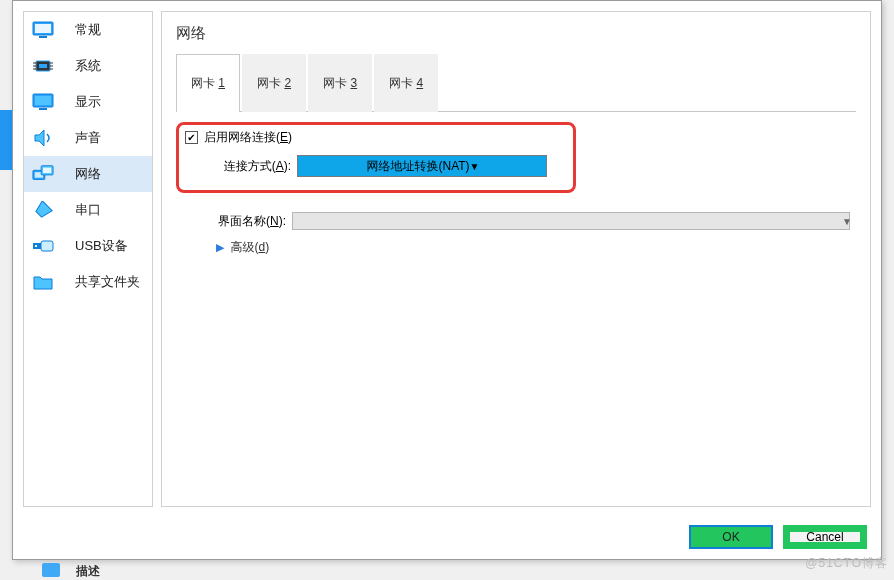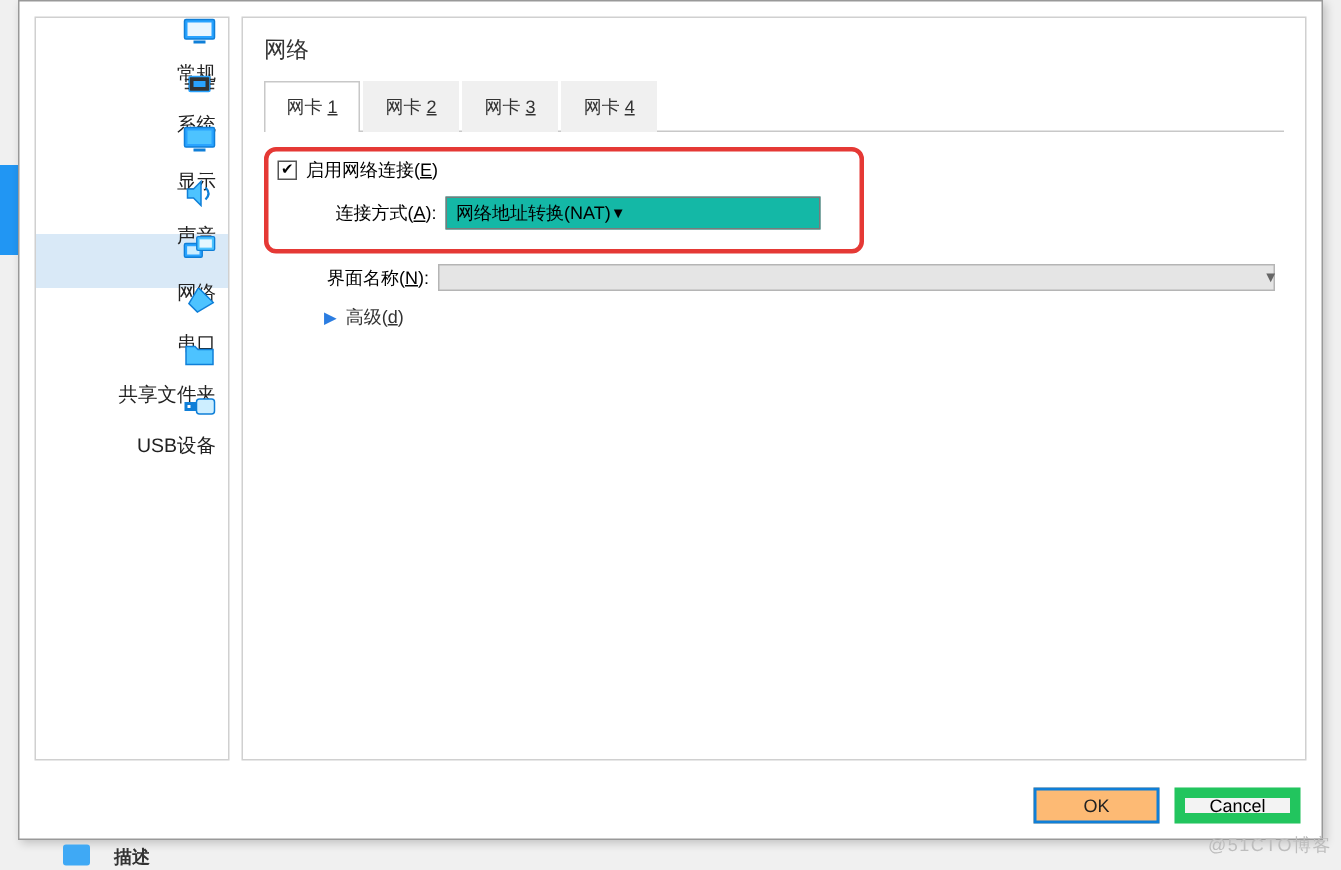--- a/index.html
+++ b/index.html
@@ -8,45 +8,45 @@
     .dialog { position: absolute; left: 12px; top: 0; width: 870px; height: 560px; background: #fff; border: 1px solid #999; box-shadow: 2px 2px 6px rgba(0,0,0,0.2); display: flex; flex-direction: column; }
     .titlebar { height: 30px; display: flex; align-items: center; padding: 0 4px 0 8px; background: #fff; border-bottom: 1px solid #e5e5e5; }
     .app-icon { width: 16px; height: 16px; border-radius: 50%; background: radial-gradient(circle at 40% 40%, #ffe08a, #ffb300 60%, #c77a00); margin-right: 6px; position: relative; }
     .app-icon::before, .app-icon::after { content:""; position:absolute; width:4px; height:4px; border-radius:50%; background:#c77a00; }
     .app-icon::before { left:3px; top:3px; }
     .app-icon::after { right:3px; top:5px; }
     .titlebar-text { flex:1; color:#333; }
     .titlebar-btn { width:44px; height:28px; display:flex; align-items:center; justify-content:center; color:#333; }
     .dialog-body { flex:1; display:flex; padding:10px; gap:8px; min-height:0; }
     .sidebar { width:130px; border:1px solid #d0d0d0; background:#fff; overflow:hidden; }
-    .cat-item { display:flex; align-items:flex-end; height:36px; padding:0 8px; gap:10px; cursor:default;flex-direction:column; }
+    .cat-item { display:flex; align-items:center; height:36px; padding:0 8px; gap:21px; cursor:default; }
     .cat-item.selected { background:#d9e9f7; }
     .cat-icon { width:22px; height:20px; display:flex; align-items:center; justify-content:center; }
     .cat-label { color:#222; font-size:13px; }
     .content { flex:1; border:1px solid #d0d0d0; background:#fff; padding:8px 14px; display:flex; flex-direction:column; min-height:0; }
     .content-title { font-size:15px; padding:4px 0 10px 0; color:#333; }
     .tabs { display:flex; border-bottom:1px solid #c8c8c8; }
-    .tab { padding:8px 14px; border:1px solid transparent; border-bottom:none; color:#333; position:relative; top:1px; background:#f0f0f0; margin-right:2px; }
+    .tab { padding:20px 14px; border:1px solid transparent; border-bottom:none; color:#333; position:relative; top:1px; background:#f0f0f0; margin-right:2px; }
     .tab .u { text-decoration: underline; }
     .tab.active { background:#fff; border-color:#c8c8c8; }
     .tab-body { padding:10px 4px; flex:1; }
     .red-box { border:3px solid #e53935; border-radius:8px; padding:2px 6px 10px 6px; width:400px; margin-left:-4px; }
     .checkbox-row { display:flex; align-items:center; gap:6px; padding:2px 0 6px 0; }
     .checkbox { width:13px; height:13px; border:1px solid #555; display:flex; align-items:center; justify-content:center; font-size:10px; line-height:1; }
     .label-text .u { text-decoration: underline; }
     .form-row { display:flex; align-items:center; gap:6px; padding:3px 0 3px 26px; }
     .form-label { min-width:80px; text-align:right; white-space:nowrap; }
-    .combo { display:flex; align-items:center; justify-content:flex-start; border:1px solid #7a7a7a; background:#14b8a6; height:22px; padding:0 4px 0 6px; width:250px; }
+    .combo { display:flex; align-items:center; justify-content:center; border:1px solid #7a7a7a; background:#0ea5e9; height:22px; padding:0 4px 0 6px; width:250px; }
     .combo-wide { flex:1; background:#e5e5e5; border:1px solid #b5b5b5; height:18px; }
     .combo .arrow { font-size:10px; }
     .expander { display:flex; align-items:center; gap:6px; padding:6px 0 0 36px; color:#333; }
     .expander .tri { color:#2b7de1; font-size:11px; }
     .footer { display:flex; justify-content:flex-end; gap:10px; padding:8px 14px 10px 0; }
     .btn { min-width:84px; height:24px; border:7px solid #22c55e; background:#f3f3f3; display:flex; align-items:center; justify-content:center; font-size:12px; }
-    .btn.primary { border:2px solid #0f7fd8; background:#fdba74; color:#222; }
+    .btn.primary { border:2px solid #0f7fd8; background:#22c55e; color:#222; }
     .watermark { position:absolute; right:6px; bottom:8px; color:#bdbdbd; font-size:12px; letter-spacing:1px; }
     .desc-strip { position:absolute; left:42px; bottom:0; display:flex; align-items:flex-start; gap:16px; color:#333; font-size:13px; font-weight:bold; }
     .desc-icon { width:18px; height:14px; background:#3fa9f5; border-radius:2px; }
     svg { display:block; }
   </style>
 </head>
 <body>
 
 <div class="bg-strip"></div>
 
@@ -122,36 +122,36 @@
         <span class="cat-icon">
           <svg width="20" height="18" viewBox="0 0 20 18">
               <path d="M3 3 L17 3 L14 15 L6 15 Z" fill="#4dc3ff" stroke="#0f7fd8" transform="rotate(45 10 9)"></path>
             </svg>
         </span>
         <span class="cat-label">串口</span>
       </div>
 
       <div class="cat-item">
         <span class="cat-icon">
-          <svg width="20" height="16" viewBox="0 0 20 16">
-              <path d="M1 3 h6 l2 2 h10 v10 h-18 z" fill="#4dc3ff" stroke="#0f7fd8"></path>
-            </svg>
-        </span>
-        <span class="cat-label">共享文件夹</span>
-      </div>
-
-      <div class="cat-item">
-        <span class="cat-icon">
           <svg width="22" height="14" viewBox="0 0 22 14">
               <rect x="1" y="4" width="8" height="6" fill="#0f7fd8"></rect>
               <rect x="9" y="2" width="12" height="10" rx="2" fill="#cdeeff" stroke="#0f7fd8"></rect>
               <rect x="3" y="6" width="2" height="2" fill="#fff"></rect>
             </svg>
         </span>
         <span class="cat-label">USB设备</span>
+      </div>
+
+      <div class="cat-item">
+        <span class="cat-icon">
+          <svg width="20" height="16" viewBox="0 0 20 16">
+              <path d="M1 3 h6 l2 2 h10 v10 h-18 z" fill="#4dc3ff" stroke="#0f7fd8"></path>
+            </svg>
+        </span>
+        <span class="cat-label">共享文件夹</span>
       </div>
 
 
     </div>
 
     <div class="content">
       <div class="content-title">网络</div>
 
       <div class="tabs">
         <div class="tab active"><span>网卡 <span class="u">1</span></span></div>
@@ -168,21 +168,21 @@
           </div>
           <div class="form-row">
             <span class="form-label label-text"><span>连接方式(</span><span class="u">A</span><span>):</span></span>
             <div class="combo">
               <span>网络地址转换(NAT)</span>
               <span class="arrow">▼</span>
             </div>
           </div>
         </div>
 
-        <div class="form-row" style="padding-left:26px; margin-top:4px;">
+        <div class="form-row" style="padding-left:26px; margin-top:16px;">
           <span class="form-label label-text"><span>界面名称(</span><span class="u">N</span><span>):</span></span>
           <div class="combo-wide"></div>
           <span style="font-size:10px; color:#666; margin-left:-14px;">▼</span>
         </div>
 
         <div class="expander">
           <span class="tri">▶</span>
           <span class="label-text"><span>高级(</span><span class="u">d</span><span>)</span></span>
         </div>
       </div>

